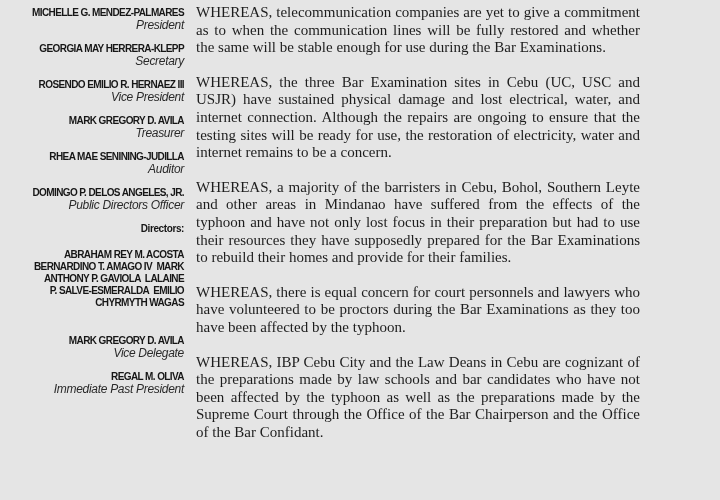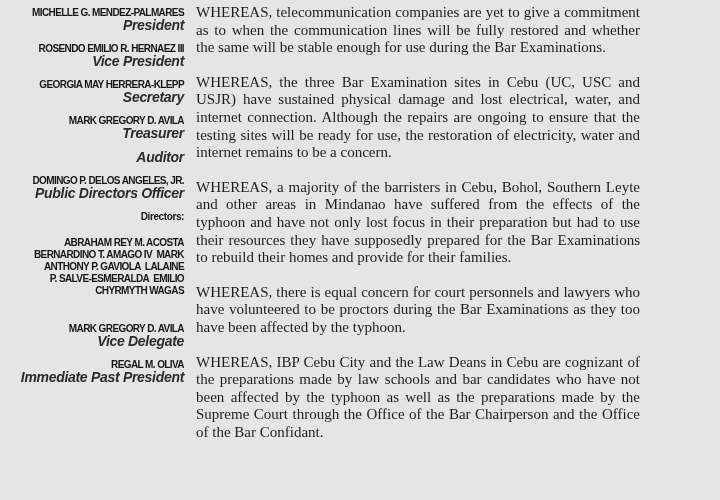--- a/index.html
+++ b/index.html
@@ -33,22 +33,22 @@
   .officer { margin-bottom: 12px; }
   .officer-name {
     font-weight: bold;
     font-size: 10px;
     line-height: 12px;
     letter-spacing: -0.6px;
     white-space: nowrap;
   }
   .officer-title {
     font-style: italic;
-    font-weight: 700;
-    font-size: 14px;
+    font-weight: 400;
+    font-size: 12px;
     line-height: 12px;
     letter-spacing: -0.3px;
     color: #2a2a2a;
   }
   .directors-label {
     font-weight: bold;
     font-size: 10px;
     line-height: 12px;
     letter-spacing: -0.4px;
     margin: 2px 0 14px 0;
@@ -81,35 +81,36 @@
   <aside class="sidebar">
 
     <div>
 
         <div class="officer">
           <div class="officer-name">MICHELLE G. MENDEZ-PALMARES</div>
           <div class="officer-title">President</div>
         </div>
 
         <div class="officer">
-          <div class="officer-name">ROSENDO EMILIO R. HERNAEZ III</div>
-          <div class="officer-title">Vice President</div>
+          <div class="officer-name">GEORGIA MAY HERRERA-KLEPP</div>
+          <div class="officer-title">Secretary</div>
         </div>
 
         <div class="officer">
-          <div class="officer-name">GEORGIA MAY HERRERA-KLEPP</div>
-          <div class="officer-title">Secretary</div>
+          <div class="officer-name">ROSENDO EMILIO R. HERNAEZ III</div>
+          <div class="officer-title">Vice President</div>
         </div>
 
         <div class="officer">
           <div class="officer-name">MARK GREGORY D. AVILA</div>
           <div class="officer-title">Treasurer</div>
         </div>
 
         <div class="officer">
+          <div class="officer-name">RHEA MAE SENINING-JUDILLA</div>
           <div class="officer-title">Auditor</div>
         </div>
 
         <div class="officer">
           <div class="officer-name">DOMINGO P. DELOS ANGELES, JR.</div>
           <div class="officer-title">Public Directors Officer</div>
         </div>
       </div>
 
     <div class="directors-label">Directors:</div>

